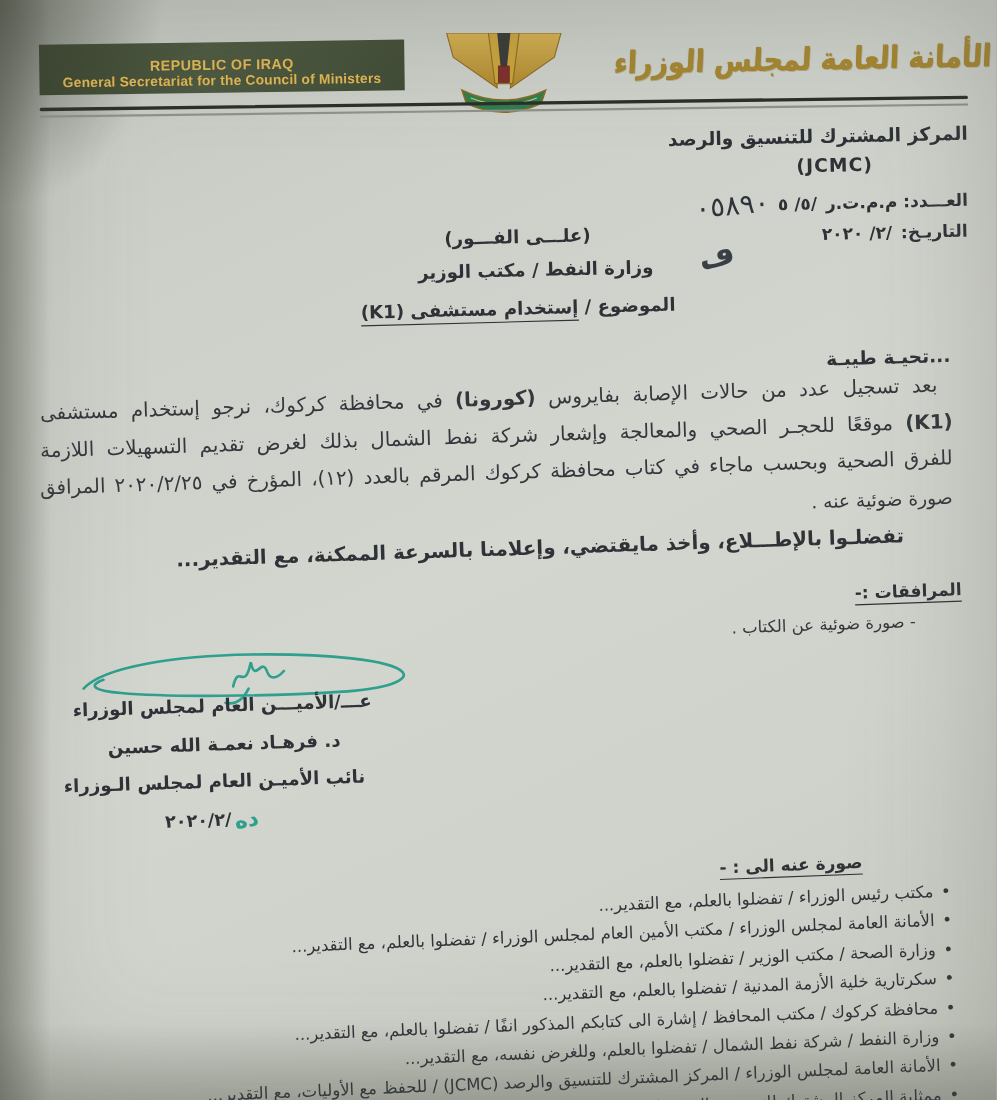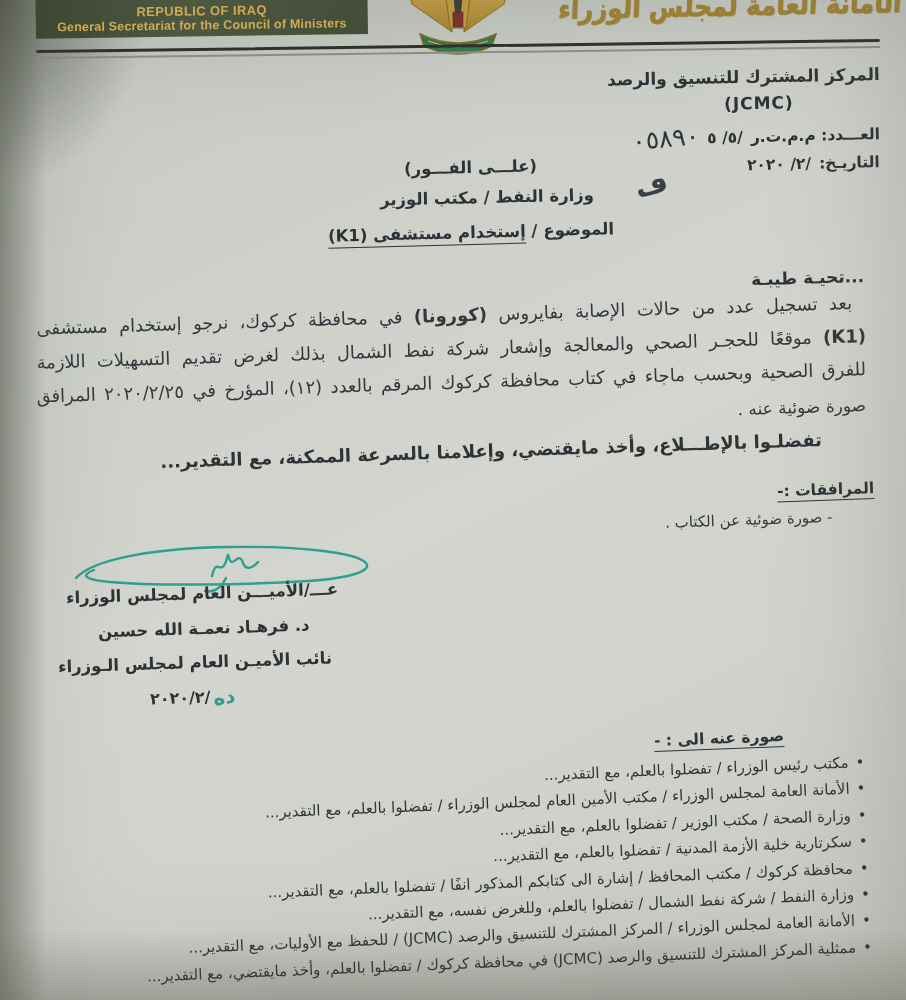--- a/index.html
+++ b/index.html
@@ -13,21 +13,21 @@
     position:absolute;inset:0;
     background:linear-gradient(155deg,#c3c7c0 0%,#ccd0c9 22%,#d3d5cf 50%,#d0d3cc 72%,#c6c9c1 100%);
   }
   .shade-left{position:absolute;left:0;top:0;bottom:0;width:46px;
     background:linear-gradient(90deg,rgba(62,66,54,.45),rgba(62,66,54,0));}
   .corner-tl{position:absolute;left:0;top:0;width:150px;height:190px;
     background:radial-gradient(ellipse at 0 0,rgba(38,43,33,.55),rgba(38,43,33,0) 70%);}
   .shade-bottom{position:absolute;left:0;right:0;bottom:0;height:70px;
     background:linear-gradient(0deg,rgba(75,78,66,.28),rgba(75,78,66,0));}
   .vignette{position:absolute;inset:0;box-shadow:inset 0 0 130px rgba(88,90,78,.32);pointer-events:none;}
-  .doc{position:absolute;inset:0;color:#33373c;filter:blur(.15px);}
+  .doc{position:absolute;inset:0;color:#33373c;filter:blur(.15px);margin-top:48px;}
 
   
   .republic-banner{
     position:absolute;left:36px;top:-12px;width:332px;height:46px;
     background:linear-gradient(100deg,#39432e,#4d5941 45%,#414c36);
     display:flex;flex-direction:column;justify-content:flex-end;align-items:center;
     padding-bottom:4px;box-sizing:border-box;
     transform:rotate(-0.8deg);transform-origin:right bottom;
     color:#dcb759;text-align:center;
     font-family:"Liberation Sans",sans-serif;font-weight:bold;

